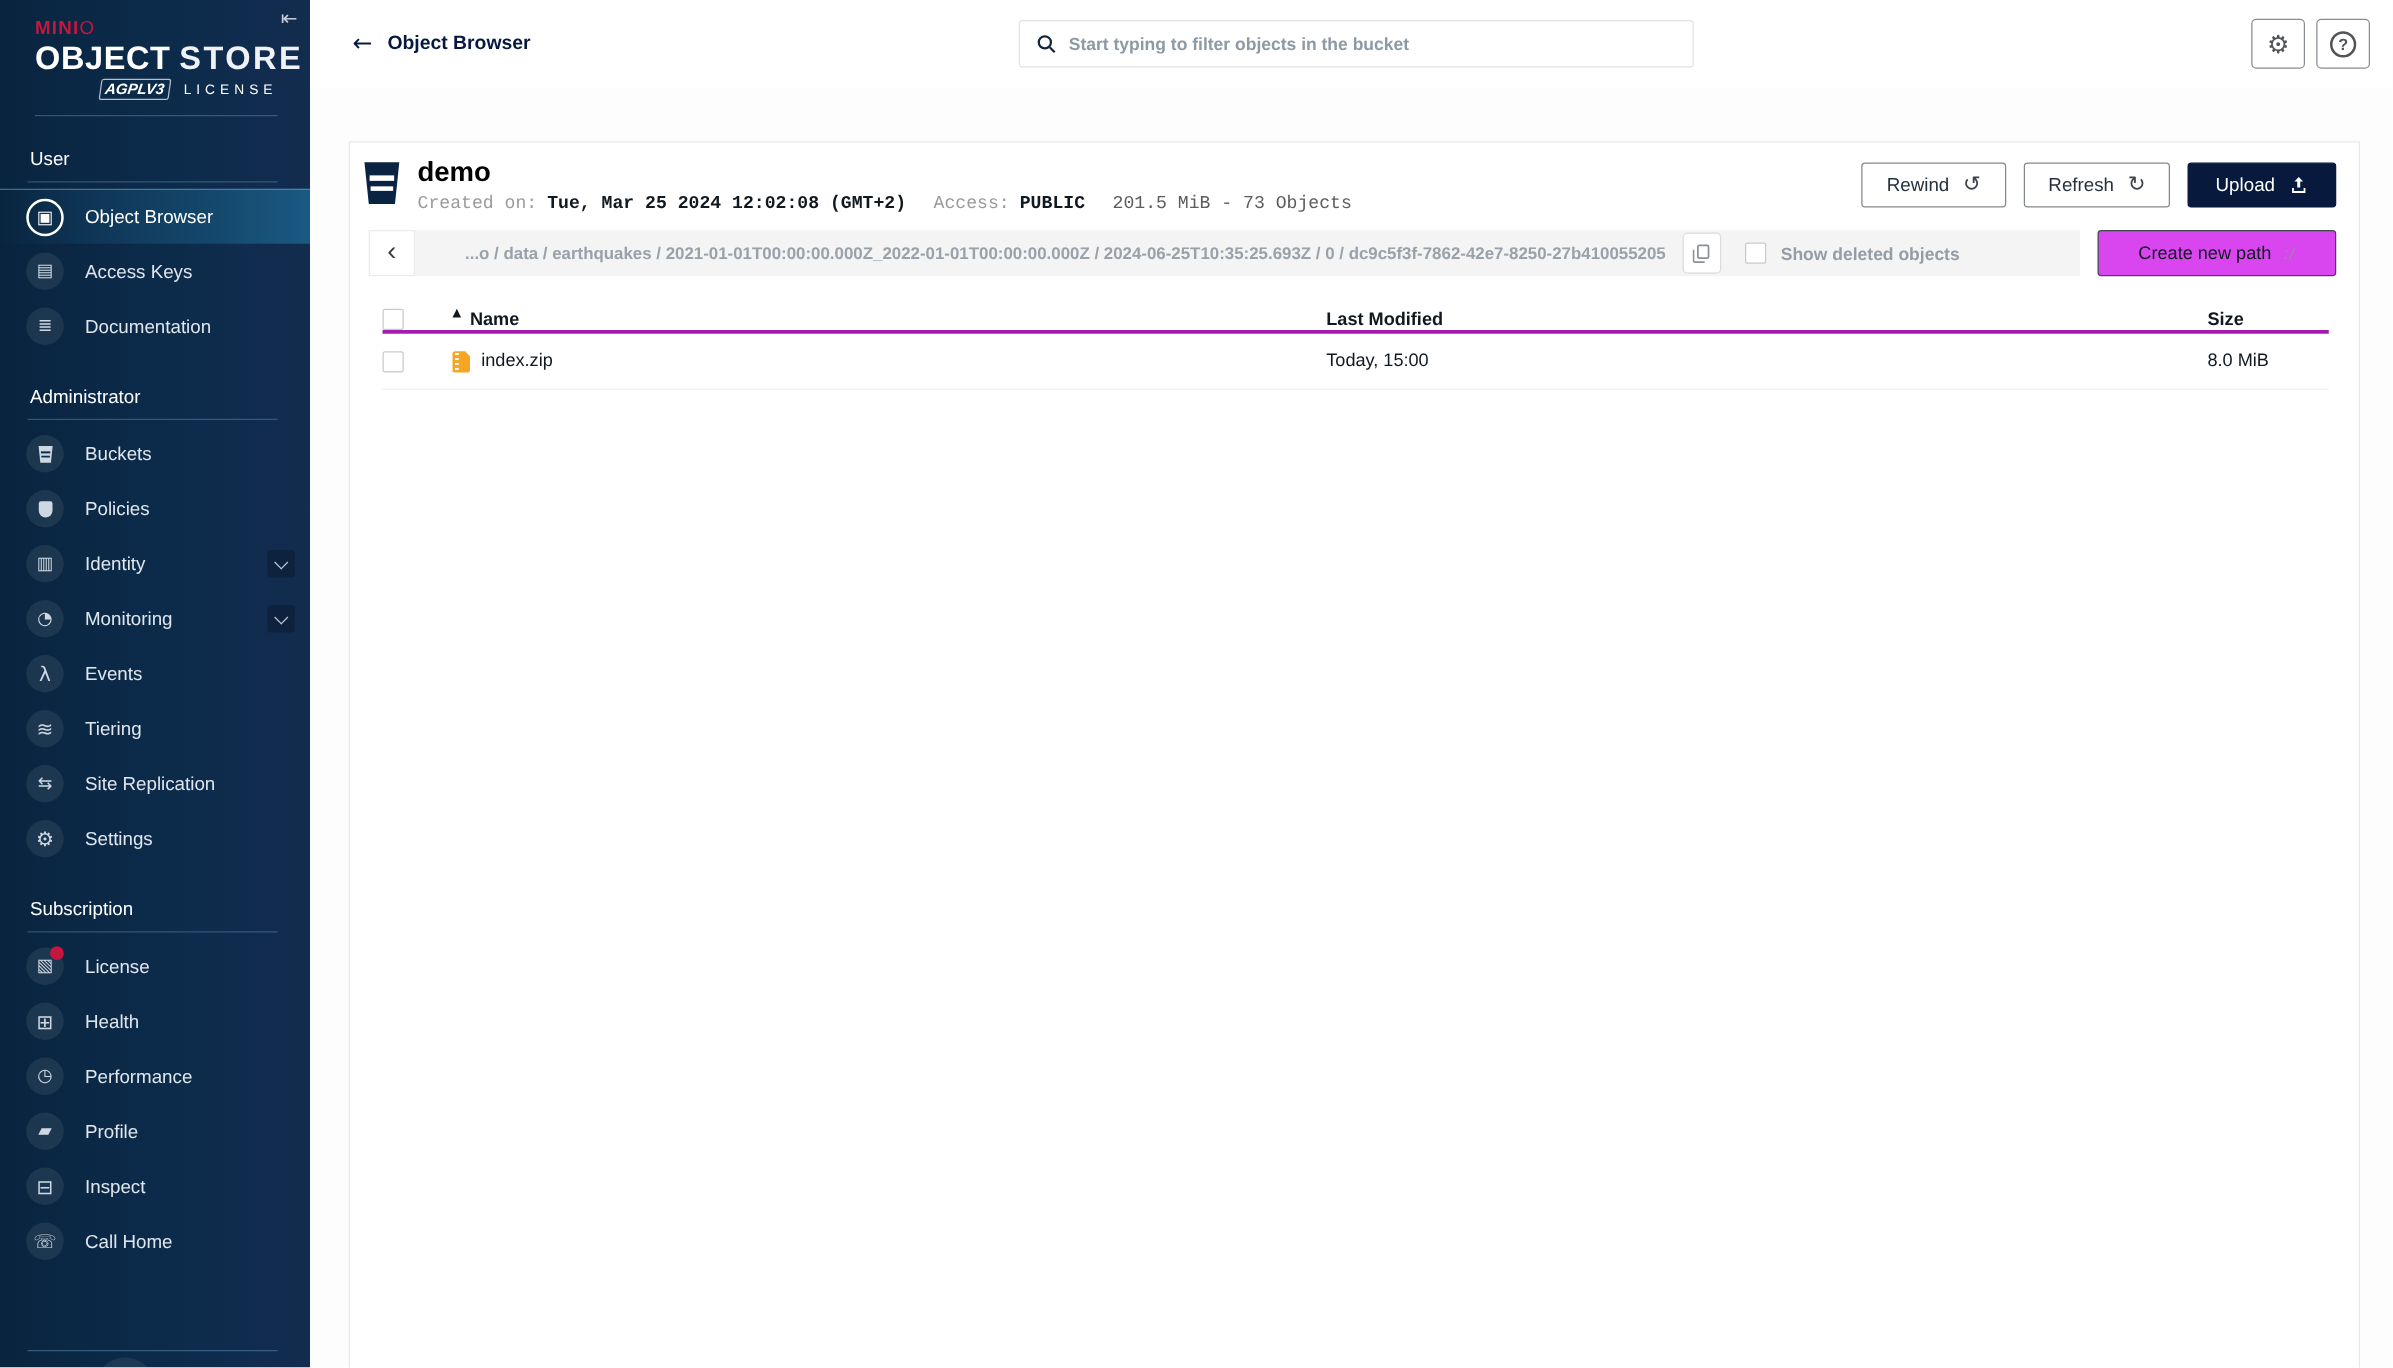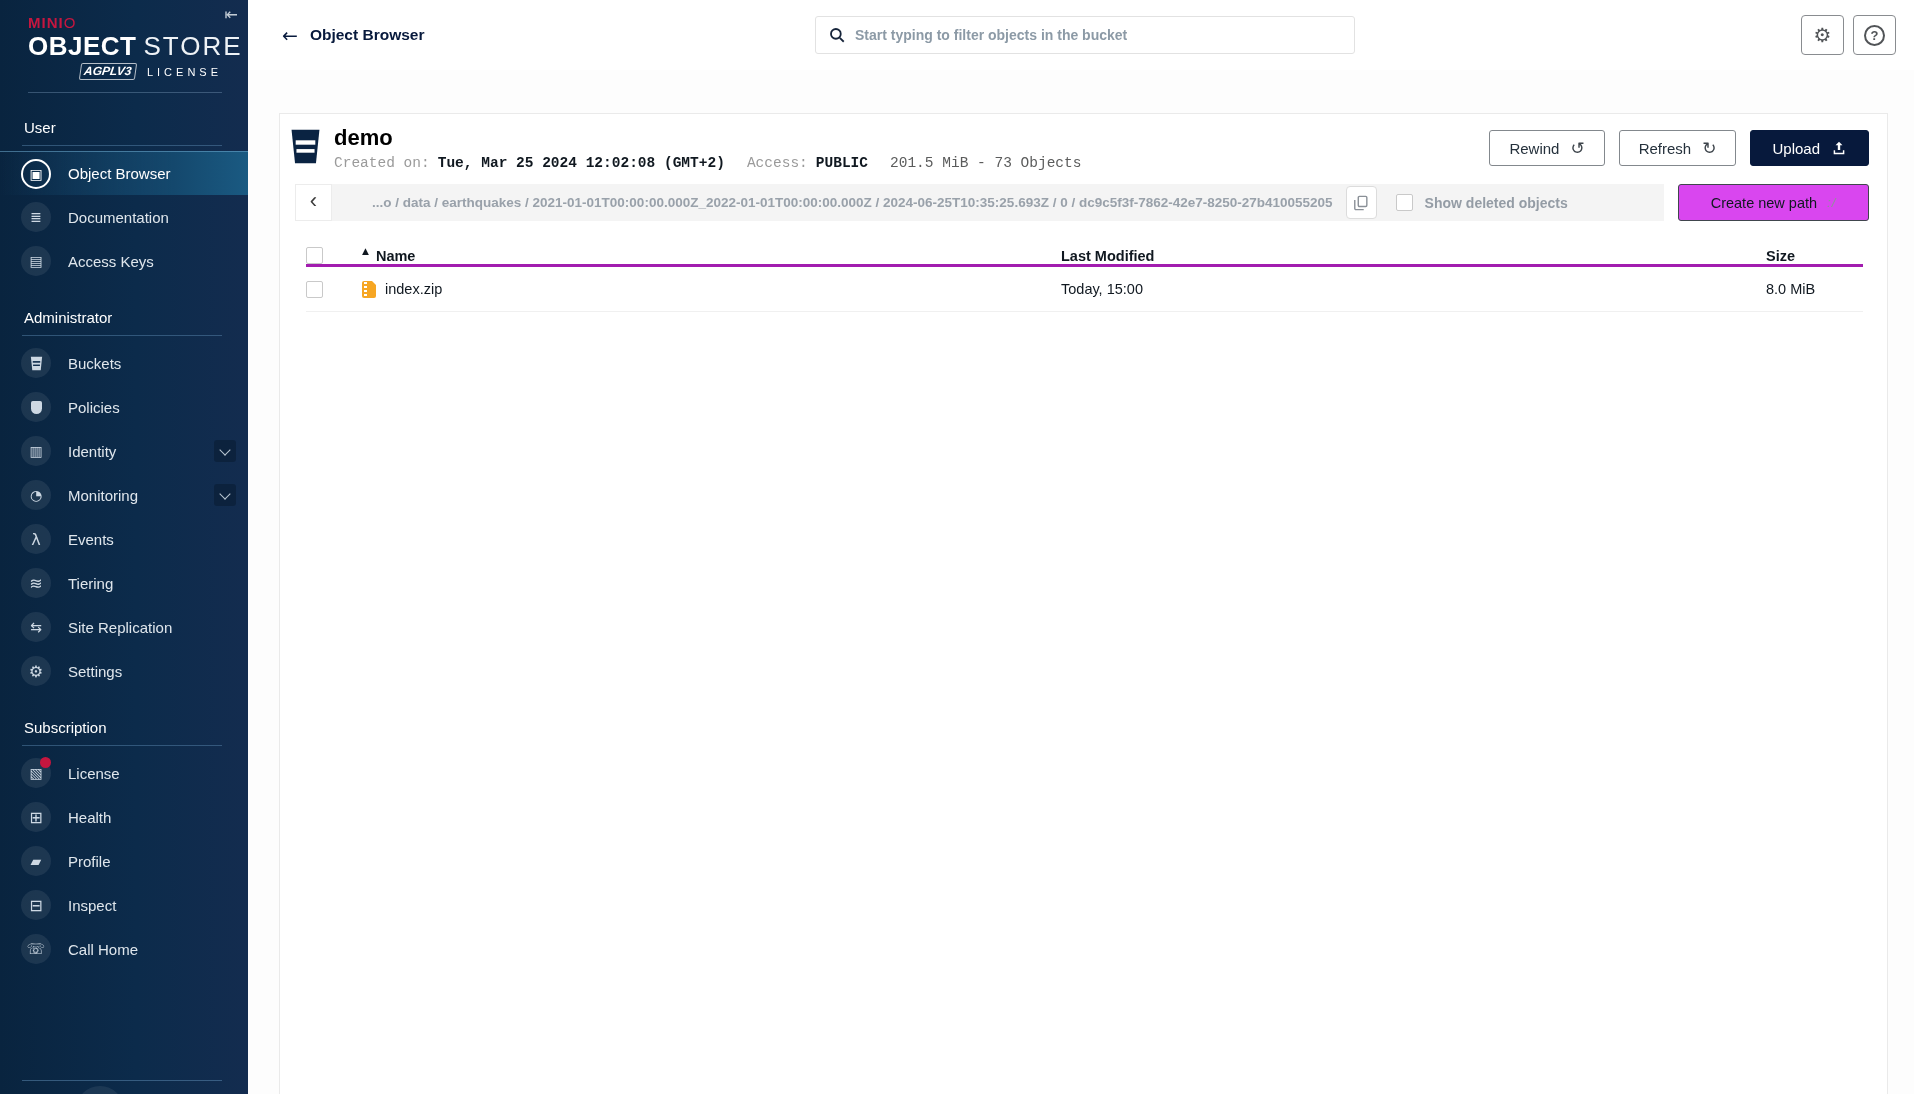--- a/index.html
+++ b/index.html
@@ -11,21 +11,21 @@
 
   
   .sidebar { position:absolute; left:0; top:0; bottom:0; width:248px; overflow:hidden;
              background:linear-gradient(90deg,#09243f 0%, #0c2b4b 55%, #132c4f 100%); }
   .logo { position:relative; padding:15px 26px 0 28px; }
   .collapse-ic { position:absolute; top:5px; right:10px; font-size:16px; color:#c3ccd5; cursor:pointer; }
   .brand-minio { color:#c5163f; font-weight:bold; font-size:15px; letter-spacing:1px; line-height:1; }
   .brand-minio .o { font-weight:normal; }
   .brand-line2 { margin-top:3px; font-size:26px; line-height:1.05; color:#fff; letter-spacing:.5px; white-space:nowrap; }
   .b-object { font-weight:bold; }
-  .b-store  { font-weight:normal; color:#eef2f6; margin-left:7px; letter-spacing:2px; }
+  .b-store  { font-weight:bold; color:#eef2f6; margin-left:7px; letter-spacing:2px; }
   .brand-line3 { display:flex; justify-content:flex-end; align-items:center; gap:11px; margin-top:3px; }
   .agpl { font-style:italic; font-weight:bold; font-size:12px; color:#fff; transform:skewX(-8deg); border:1px solid rgba(255,255,255,.7); padding:0 4px 1px 3px; border-radius:2px; }
   .license-word { font-size:11px; letter-spacing:4px; color:#fff; }
   .logo-divider { margin:12px 0 0; border-bottom:1px solid rgba(141,173,202,.35); }
 
   .section { margin-top:26px; }
   .section-label { padding:0 26px 9px 24px; font-size:15px; color:#fff; }
   .section-divider { margin:0 26px 5px 22px; border-top:1px solid rgba(96,142,182,.45); }
 
   .nav-item { display:flex; align-items:center; height:44px; padding-left:21px; gap:17px; cursor:pointer; position:relative; }
@@ -145,26 +145,26 @@
     </div>
 
     <div class="section">
       <div class="section-label">User</div>
       <div class="section-divider"></div>
       <div class="nav-item active">
         <span class="nav-ico i-ob"></span>
         <span class="nav-label">Object Browser</span>
       </div>
       <div class="nav-item">
+        <span class="nav-ico i-ak"></span>
+        <span class="nav-label">Access Keys</span>
+      </div>
+      <div class="nav-item">
         <span class="nav-ico i-doc"></span>
         <span class="nav-label">Documentation</span>
-      </div>
-      <div class="nav-item">
-        <span class="nav-ico i-ak"></span>
-        <span class="nav-label">Access Keys</span>
       </div>
     </div>
 
     <div class="section">
       <div class="section-label">Administrator</div>
       <div class="section-divider"></div>
       <div class="nav-item">
         <span class="nav-ico">
           <svg width="13" height="15" viewBox="0 0 24 28">
               <path d="M1.5 1.5h21l-2.6 25H4.1z" fill="#cdd8e3"></path>
@@ -212,20 +212,24 @@
       <div class="section-label">Subscription</div>
       <div class="section-divider"></div>
       <div class="nav-item">
         <span class="nav-ico i-lic"></span>
         <span class="badge-dot"></span>
         <span class="nav-label">License</span>
       </div>
       <div class="nav-item">
         <span class="nav-ico i-health"></span>
         <span class="nav-label">Health</span>
+      </div>
+      <div class="nav-item">
+        <span class="nav-ico i-perf"></span>
+        <span class="nav-label">Performance</span>
       </div>
       <div class="nav-item">
         <span class="nav-ico i-prof"></span>
         <span class="nav-label">Profile</span>
       </div>
       <div class="nav-item">
         <span class="nav-ico i-insp"></span>
         <span class="nav-label">Inspect</span>
       </div>
       <div class="nav-item">

